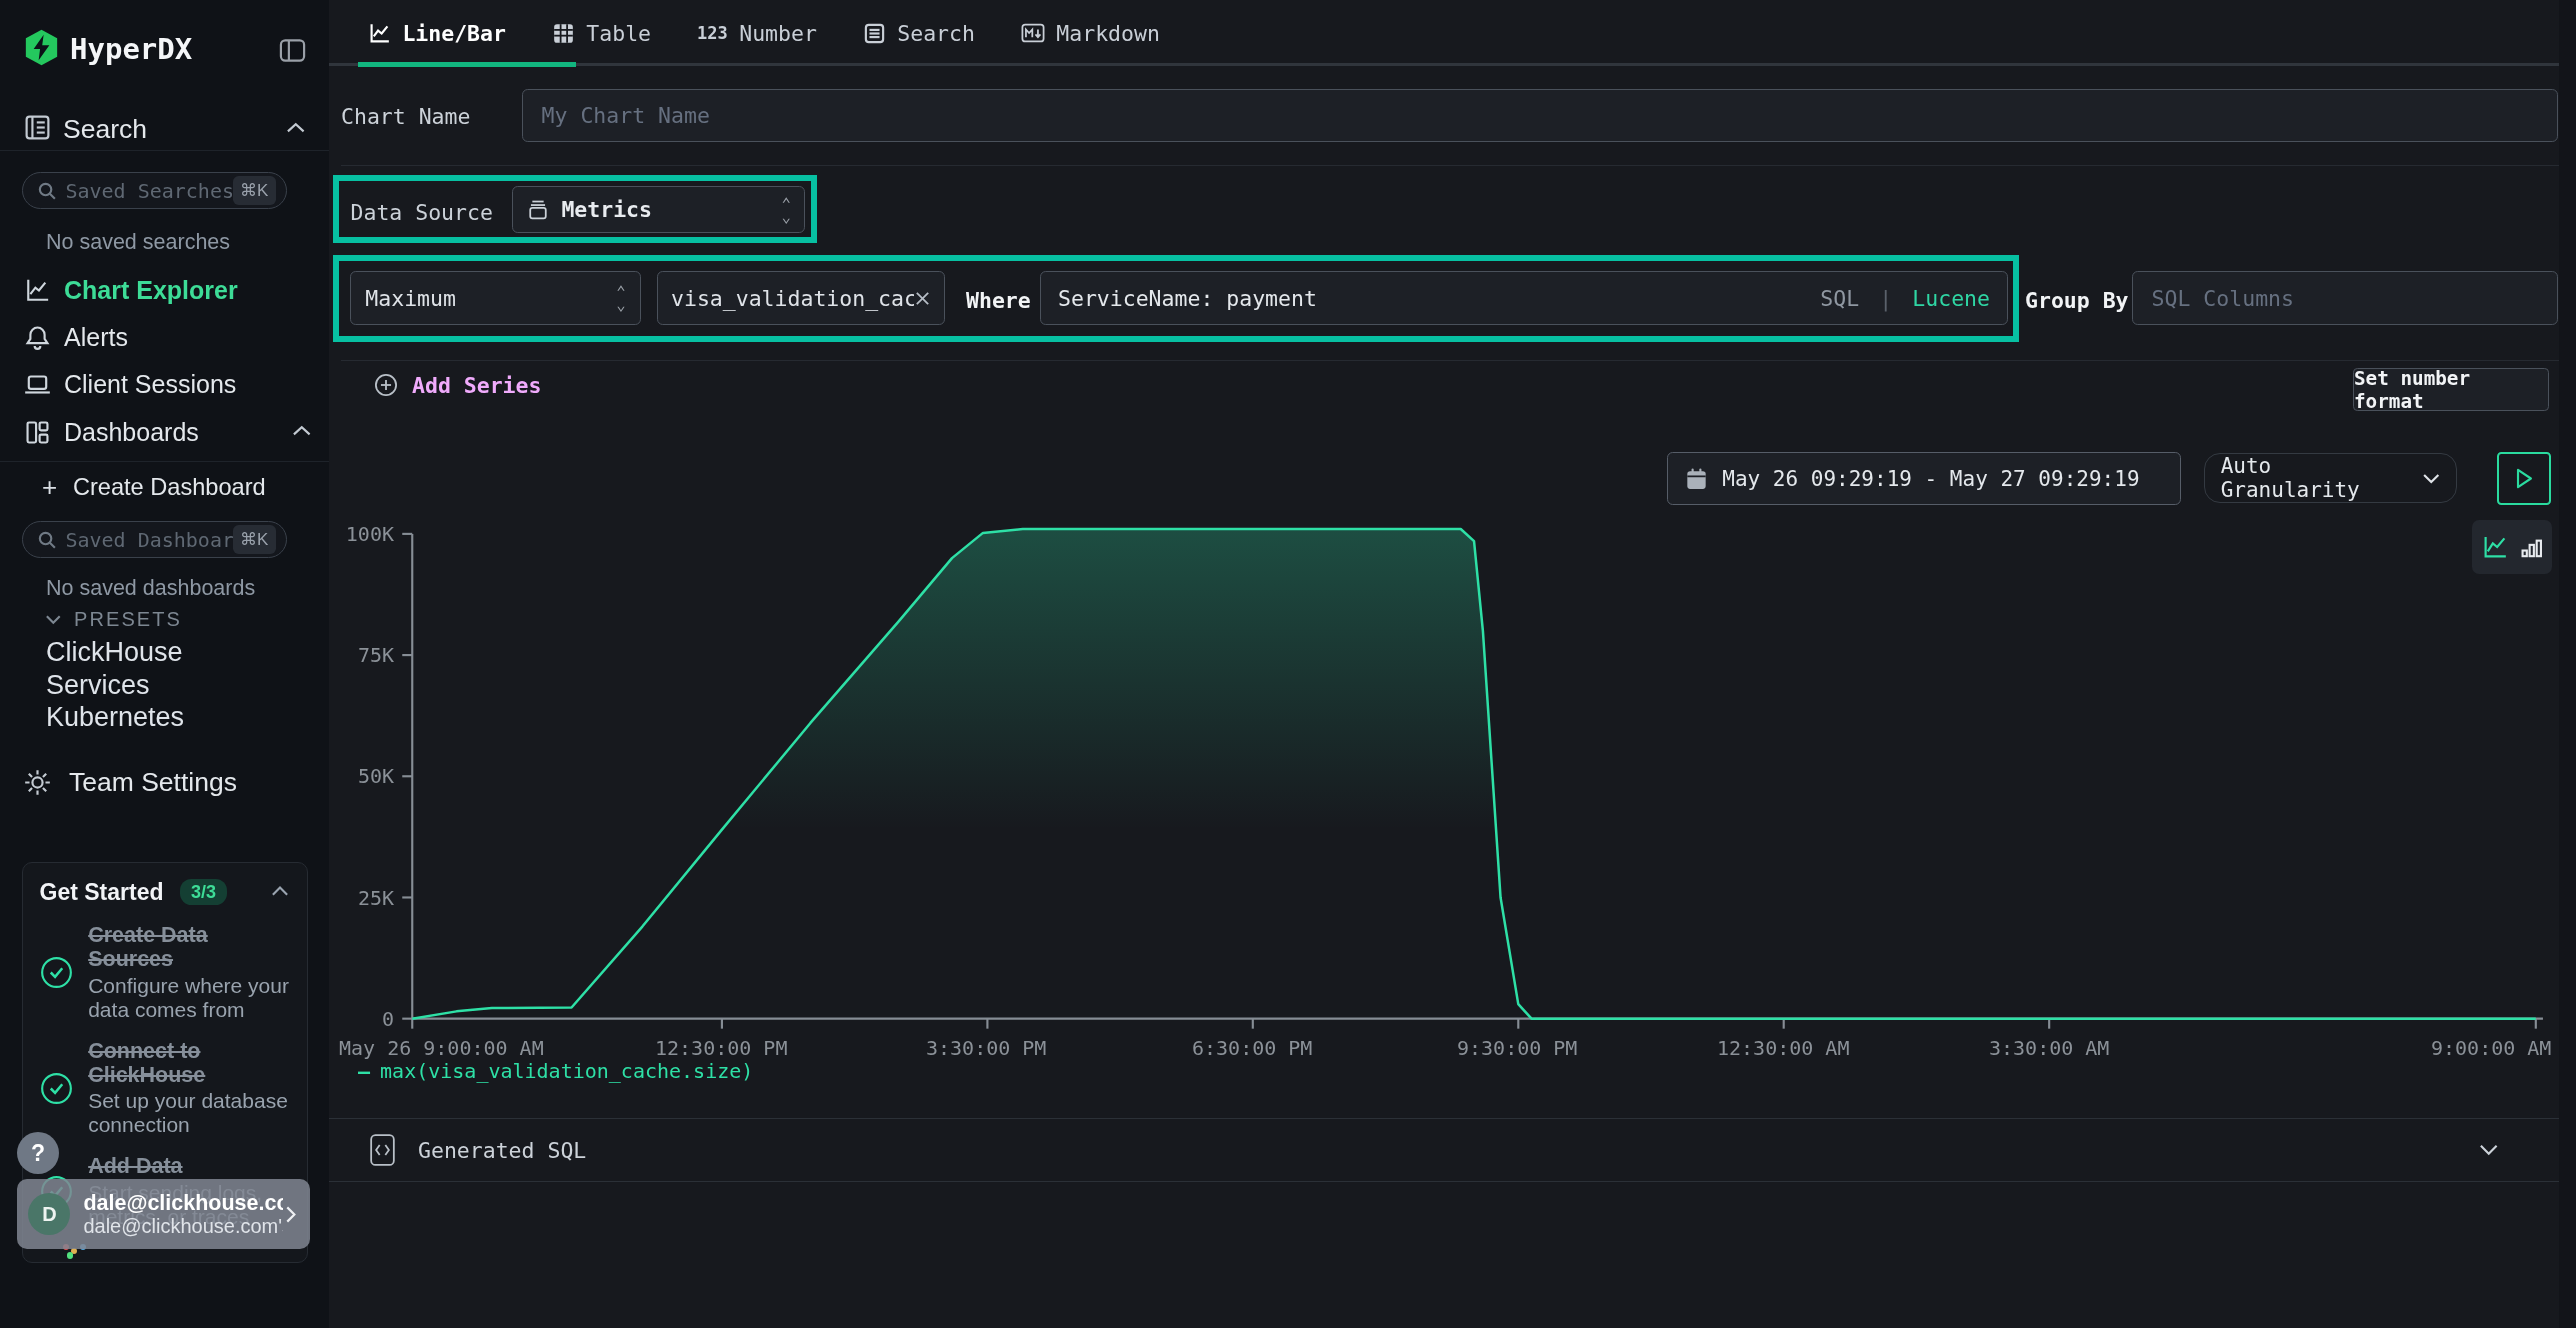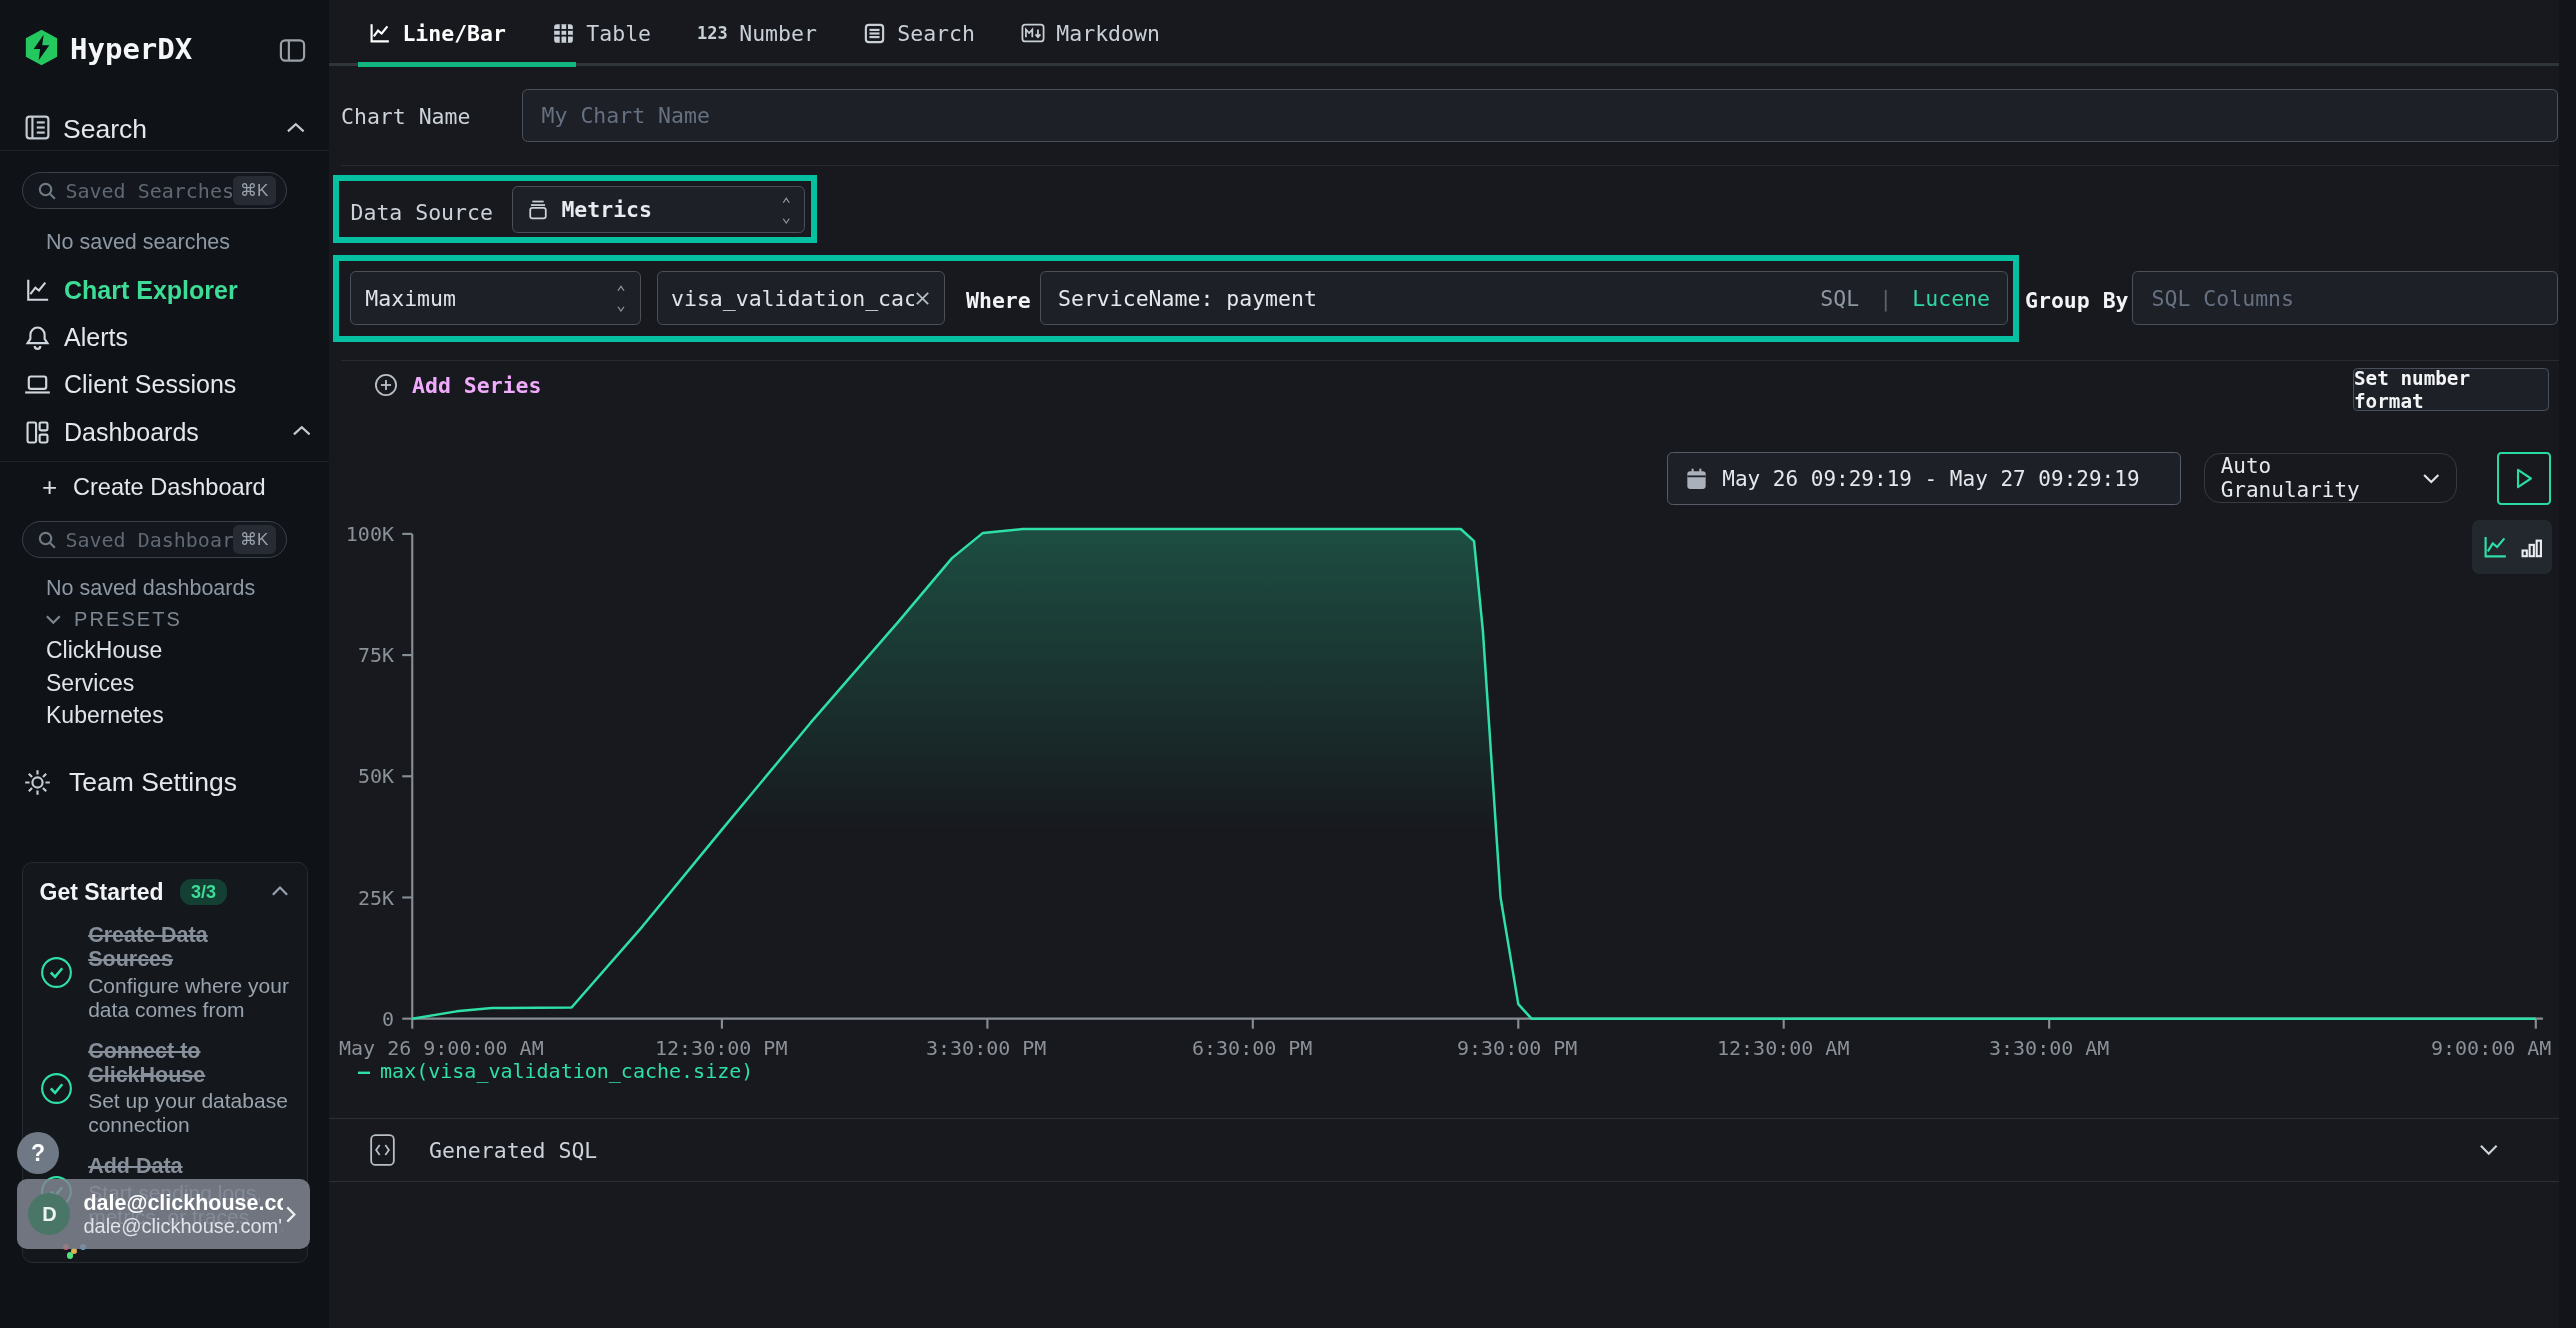--- a/index.html
+++ b/index.html
@@ -28,21 +28,21 @@
   .side-sub{font-size:21.5px;color:#8e98a4}
   .pill{position:absolute;left:21.5px;width:265px;height:37px;border:1.4px solid #3a414b;border-radius:18.6px;background:#14171d;display:flex;align-items:center;padding:0 10px 0 14.3px}
   .pill input{flex:1;background:transparent;border:none;outline:none;font-family:var(--mono);font-size:20px;color:#aab2bc;min-width:0}
   .pill input::placeholder{color:#5f6873}
   .kbd{background:#272c34;border-radius:5.7px;color:#99a1ab;font-size:17px;font-family:var(--sans);padding:3.6px 7.2px;white-space:nowrap}
   .navitem{position:absolute;left:0;width:329px;height:40px;display:flex;align-items:center;cursor:pointer}
   .navitem .nicon{position:absolute;left:23px;width:29px;height:29px;color:#cfd6dd;display:flex;align-items:center;justify-content:center}
   .navitem .nlabel{position:absolute;left:64px;font-size:25px;color:#e4e8ec}
   .navitem.active .nlabel{color:#3ddc97;font-weight:bold}
   .divider-h{position:absolute;left:0;width:329px;height:1.4px;background:#1e232a}
-  .preset{position:absolute;left:46px;font-size:23px;color:#dfe4ea;cursor:pointer}
+  .preset{position:absolute;left:46px;font-size:27px;color:#dfe4ea;cursor:pointer}
   .gs-panel{position:absolute;left:21.5px;top:862px;width:286px;height:401px;background:#14171c;border:1.4px solid #262b32;border-radius:10px;padding:15.7px 17px;overflow:hidden}
   .gs-title{font-size:23px;font-weight:bold;color:#f2f4f7;display:inline-block}
   .gs-badge{display:inline-block;margin-left:13px;background:#143f33;color:#3ddc97;font-size:18px;font-weight:bold;border-radius:11.4px;padding:2.9px 11.4px;vertical-align:2.1px}
   .gs-item{display:flex;gap:15.7px;margin-top:17px}
   .gs-check{flex:0 0 33px;height:33px;align-self:center}
   .gs-texts{width:215px}
   .gs-strike{font-size:21.5px;font-weight:bold;color:#868f9a;text-decoration:line-through;line-height:24px}
   .gs-desc{font-size:21px;color:#99a3ae;line-height:24px;margin-top:2.9px}
   .help-btn{position:absolute;left:17px;top:1132px;width:42px;height:42px;border-radius:50%;background:#6f7885;color:#fff;font-weight:bold;font-size:23px;display:flex;align-items:center;justify-content:center;z-index:6;cursor:pointer}
   .user-footer{position:absolute;left:17px;top:1179px;width:293px;height:70px;border-radius:10px;background:rgba(128,134,146,.85);display:flex;align-items:center;padding:0 11.4px;z-index:5;cursor:pointer}
@@ -440,20 +440,20 @@
       <span id="legend-marker" style="font-weight: bold; color: rgb(46, 224, 166);">—</span>
       <span id="legend-label" style="color: rgb(46, 224, 166);">max(visa_validation_cache.size)</span>
     </div>
 
     <div class="gensql">
       <svg style="margin-left:40px" width="27" height="34" viewBox="0 0 38 48" fill="none" stroke="#b9c0c8" stroke-width="2.5">
           <rect x="3" y="3" width="32" height="42" rx="6"></rect>
           <polyline points="15,17 10,24 15,31"></polyline>
           <polyline points="23,17 28,24 23,31"></polyline>
         </svg>
-      <span style="margin-left:33px;font-family:var(--mono);font-size:21.5px;color:#ccd2d9">Generated SQL</span>
+      <span style="margin-left:22px;font-family:var(--mono);font-size:21.5px;color:#ccd2d9">Generated SQL</span>
       <svg style="margin-left:auto;margin-right:60px" width="21.5" height="14.3" viewBox="0 0 30 20" fill="none" stroke="#ccd2d9" stroke-width="3">
           <polyline points="4,4 15,15 26,4"></polyline>
         </svg>
     </div>
   </div>
 </div>
 
 
 </body></html>

